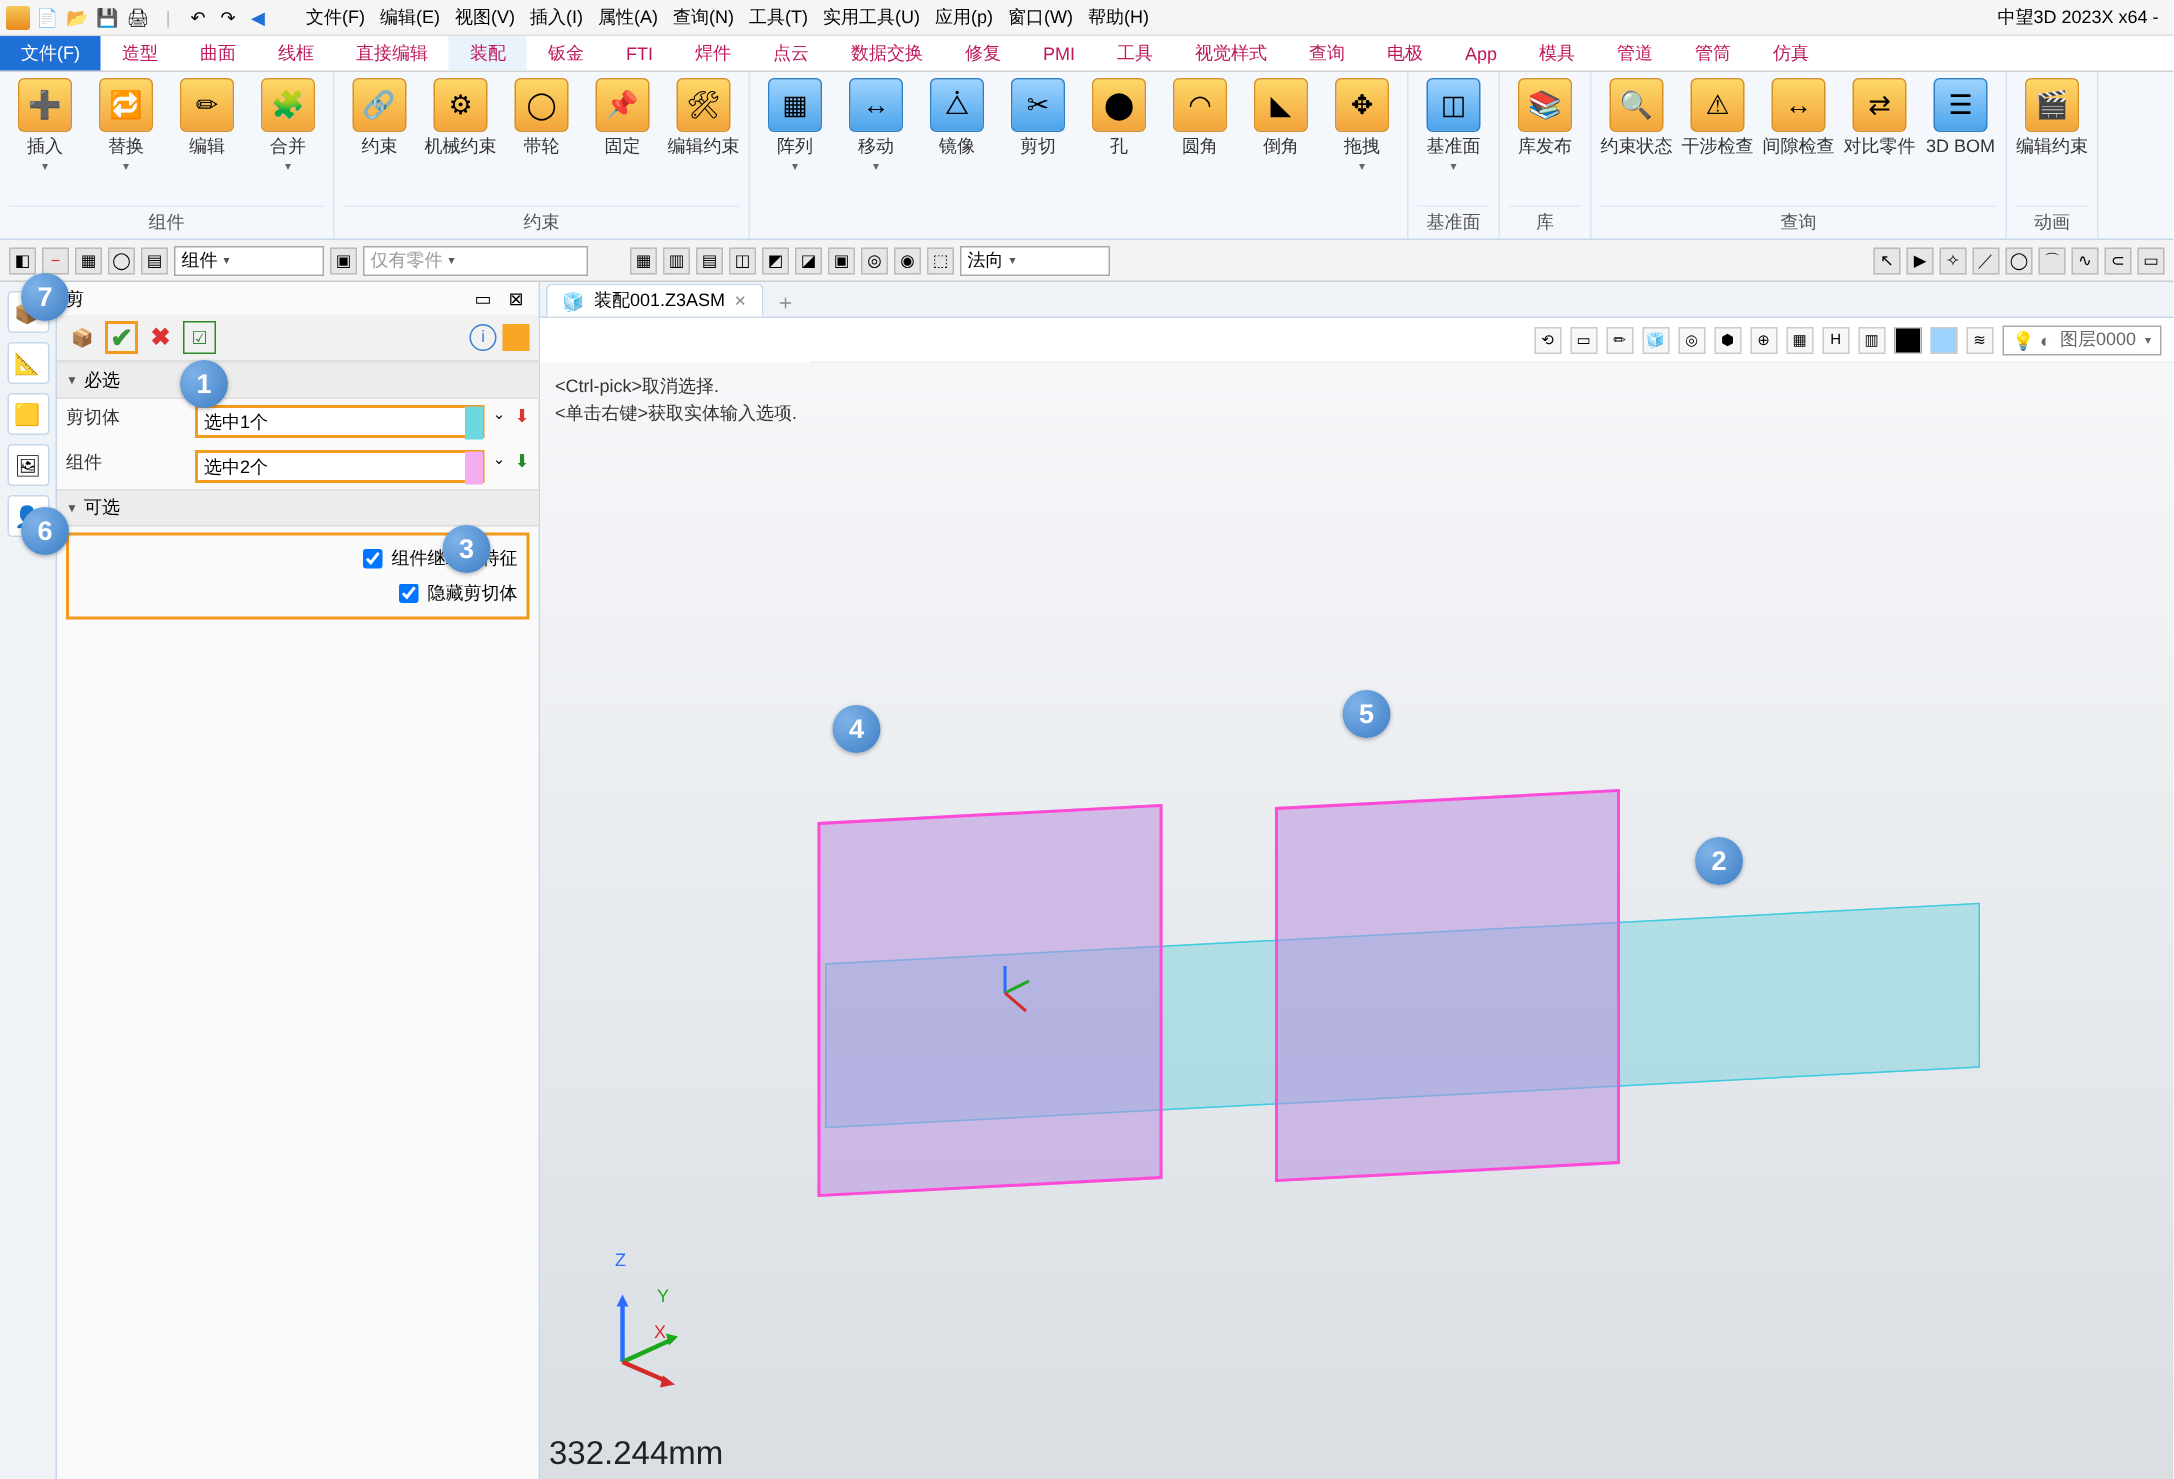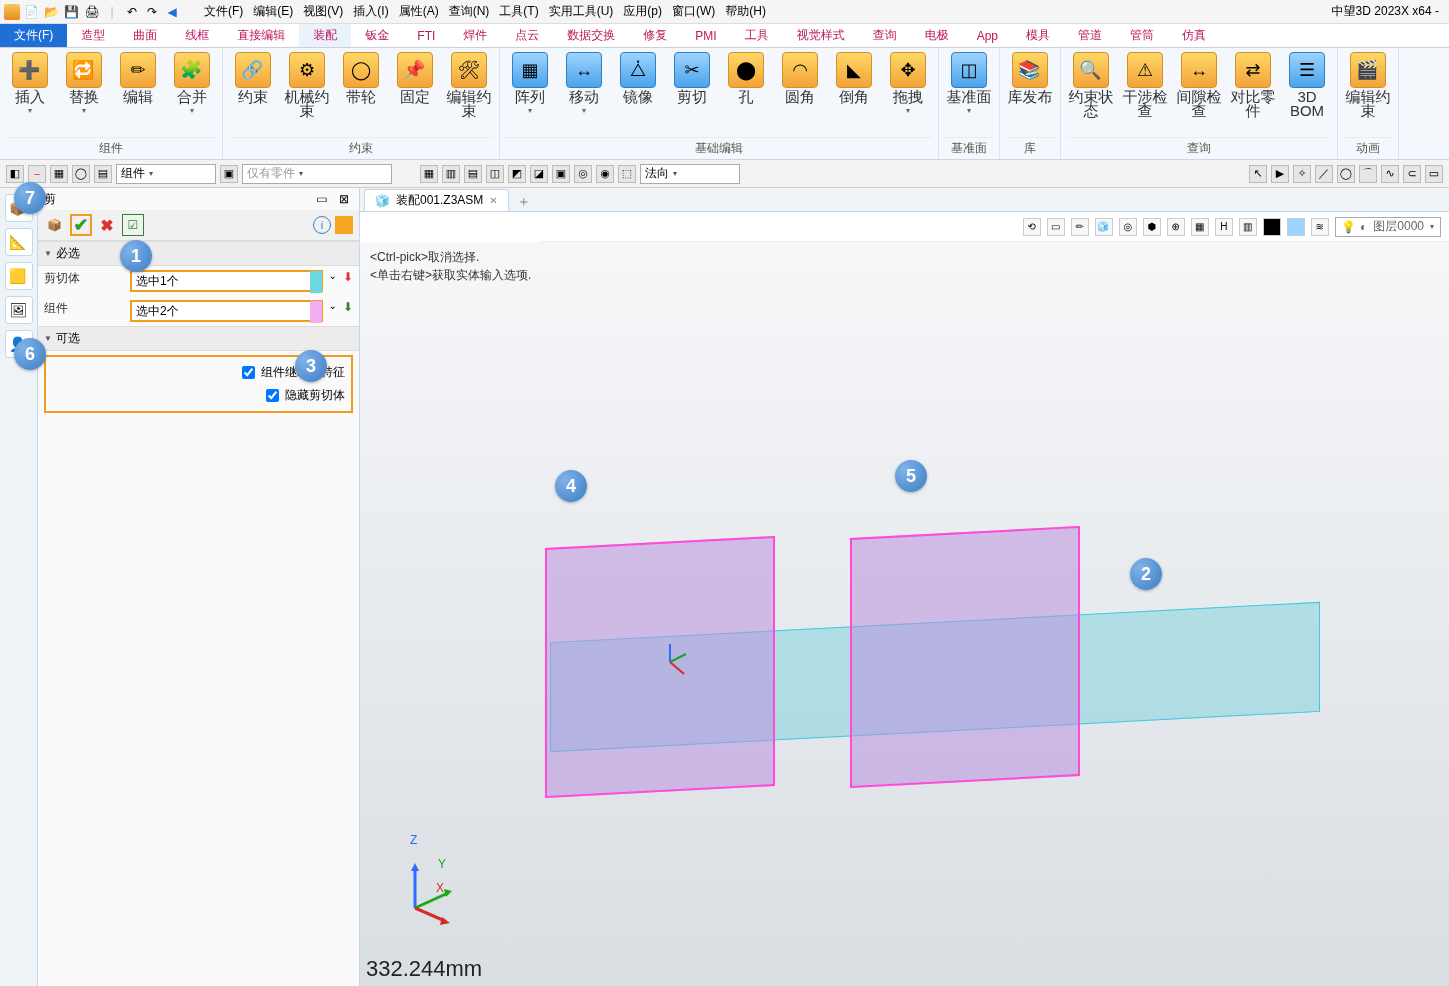--- a/index.html
+++ b/index.html
@@ -12,21 +12,21 @@
   .menubar .appname { margin-left: auto; color: #000000; padding-right: 6px; }
   .ribbon-tabs { height: 24px; background: #fff; display: flex; align-items: stretch; border-bottom:1px solid #d0d0d0;}
   .ribbon-tabs .tab { padding: 0 14px; display:flex; align-items:center; color:#be185d; cursor:default;}
   .ribbon-tabs .tab.active { background:#1e6fd6; color:#fff; }
   .ribbon-body { height: 112px; background:#f4f7fb; display:flex; border-bottom:1px solid #c7d7ea; }
   .rgroup { display:flex; flex-direction:column; border-right:1px solid #d8e4f3; padding: 4px 6px 0;}
   .rgroup .btns { display:flex; gap:6px; flex:1; align-items:flex-start;}
   .rbtn { display:flex; flex-direction:column; align-items:center; gap:2px; width:48px; cursor:default;}
   .rbtn .ricon { width:36px; height:36px; background:linear-gradient(#fdd867,#f3a33a); border-radius:4px; border:1px solid #d69024; display:flex; align-items:center; justify-content:center; font-size:18px;}
   .rbtn .ricon.blue { background:linear-gradient(#9dd3ff,#4ba3ea); border-color:#2d80c6; }
-  .rbtn .rlabel { font-size:15px; color:#333; text-align:center; line-height:14px;}
+  .rbtn .rlabel { font-size:12px; color:#333; text-align:center; line-height:14px;}
   .rbtn .drop { font-size:8px; color:#666;}
   .rgroup .gname { text-align:center; font-size:12px; color:#555; padding:2px 0; border-top:1px solid #e2ecf6;}
   .toolbar2 { height:28px; background:#f3f3f3; border-bottom:1px solid #ccc; display:flex; align-items:center; padding:0 6px; gap:4px;}
   .tbicon { width:18px; height:18px; background:#e6e6e6; border:1px solid #bbb; font-size:11px; display:inline-flex; align-items:center; justify-content:center;}
   .combo { height:20px; border:1px solid #aaa; background:#fff; padding:0 4px; display:flex; align-items:center; font-size:12px; gap:4px;}
   .combo .arr { font-size:8px; color:#555;}
   .main { display:flex; height: calc(986px - 24px - 24px - 112px - 28px); }
   .leftbar { width:38px; background:#eef3f8; border-right:1px solid #c7d7ea; display:flex; flex-direction:column; align-items:center; gap:6px; padding-top:6px;}
   .leftbar .lbicon { width:28px; height:28px; background:#fff; border:1px solid #c7d7ea; border-radius:3px; display:flex; align-items:center; justify-content:center; font-size:14px; }
   .panel { width:322px; background:#fafafa; border-right:1px solid #c7d7ea; display:flex; flex-direction:column; }
@@ -204,21 +204,20 @@
       <div class="rbtn">
           <div class="ricon">◣</div>
           <div class="rlabel">倒角</div>
         </div>
       <div class="rbtn">
           <div class="ricon">✥</div>
           <div class="rlabel">拖拽</div>
           <div class="drop">▾</div>
         </div>
     </div>
-    <div class="gname">基础编辑</div>
   </div>
   <div class="rgroup">
     <div class="btns">
         <div class="rbtn">
           <div class="ricon blue">◫</div>
           <div class="rlabel">基准面</div>
           <div class="drop">▾</div>
         </div>
       </div>
     <div class="gname">基准面</div>

